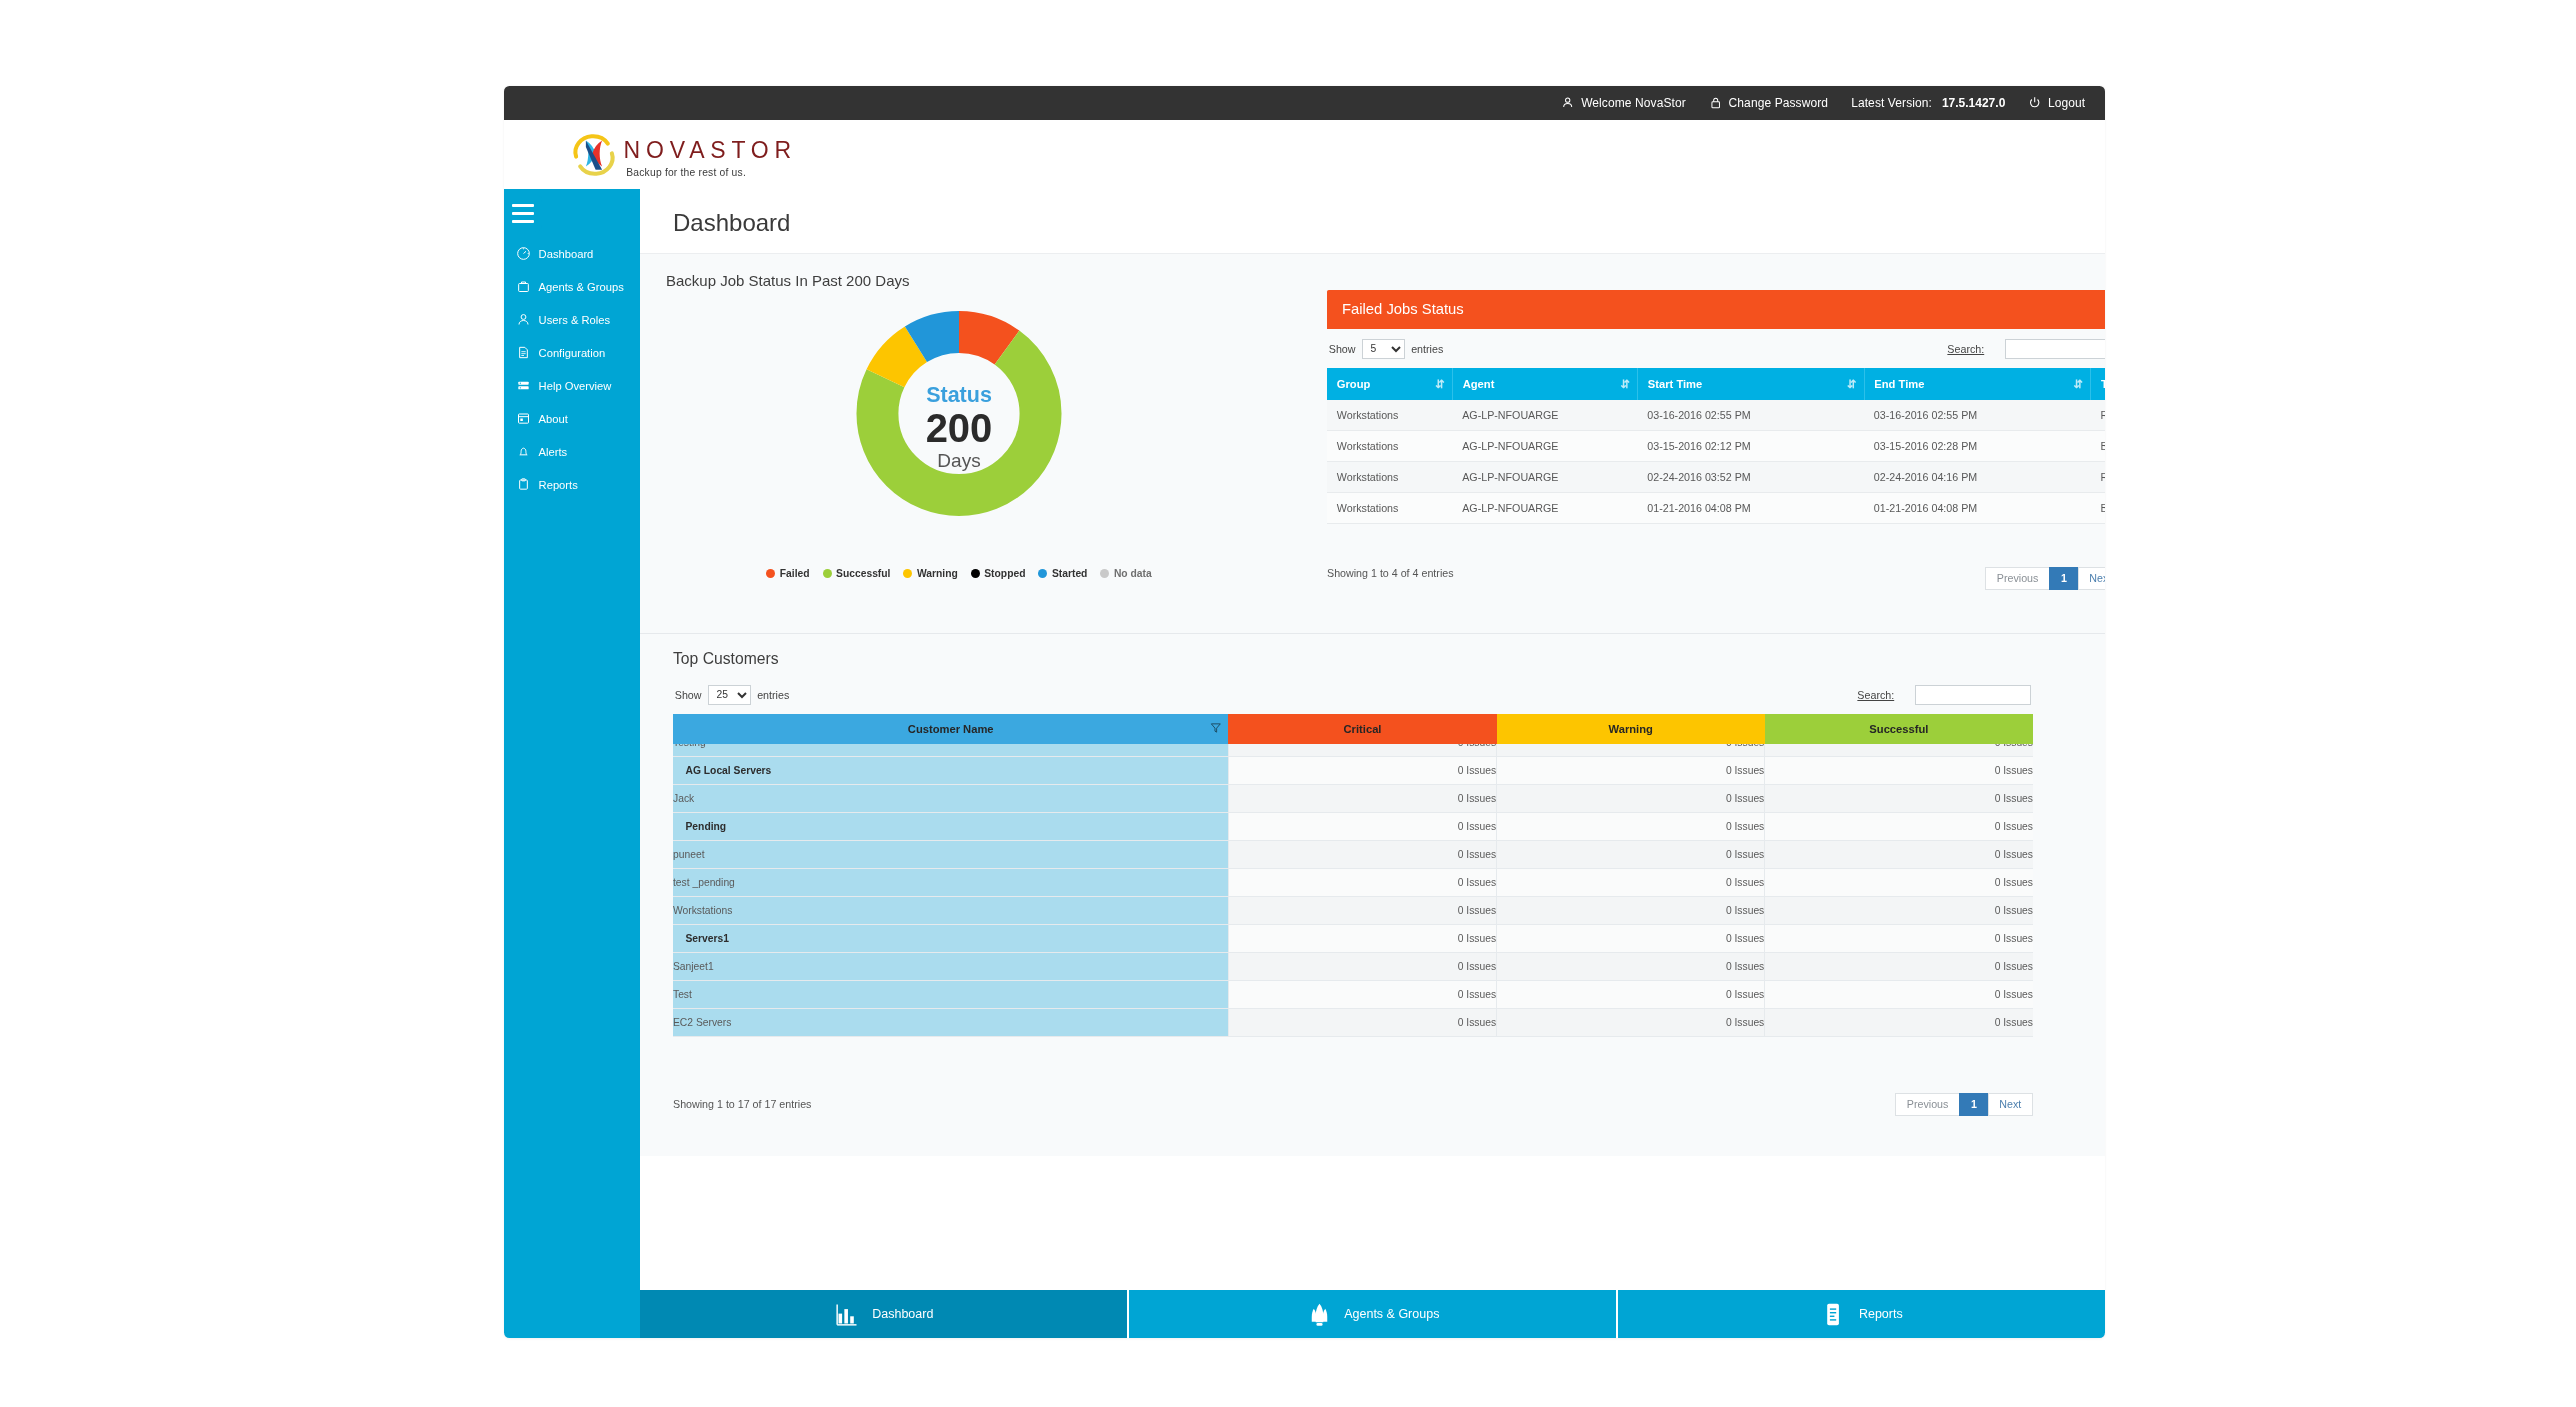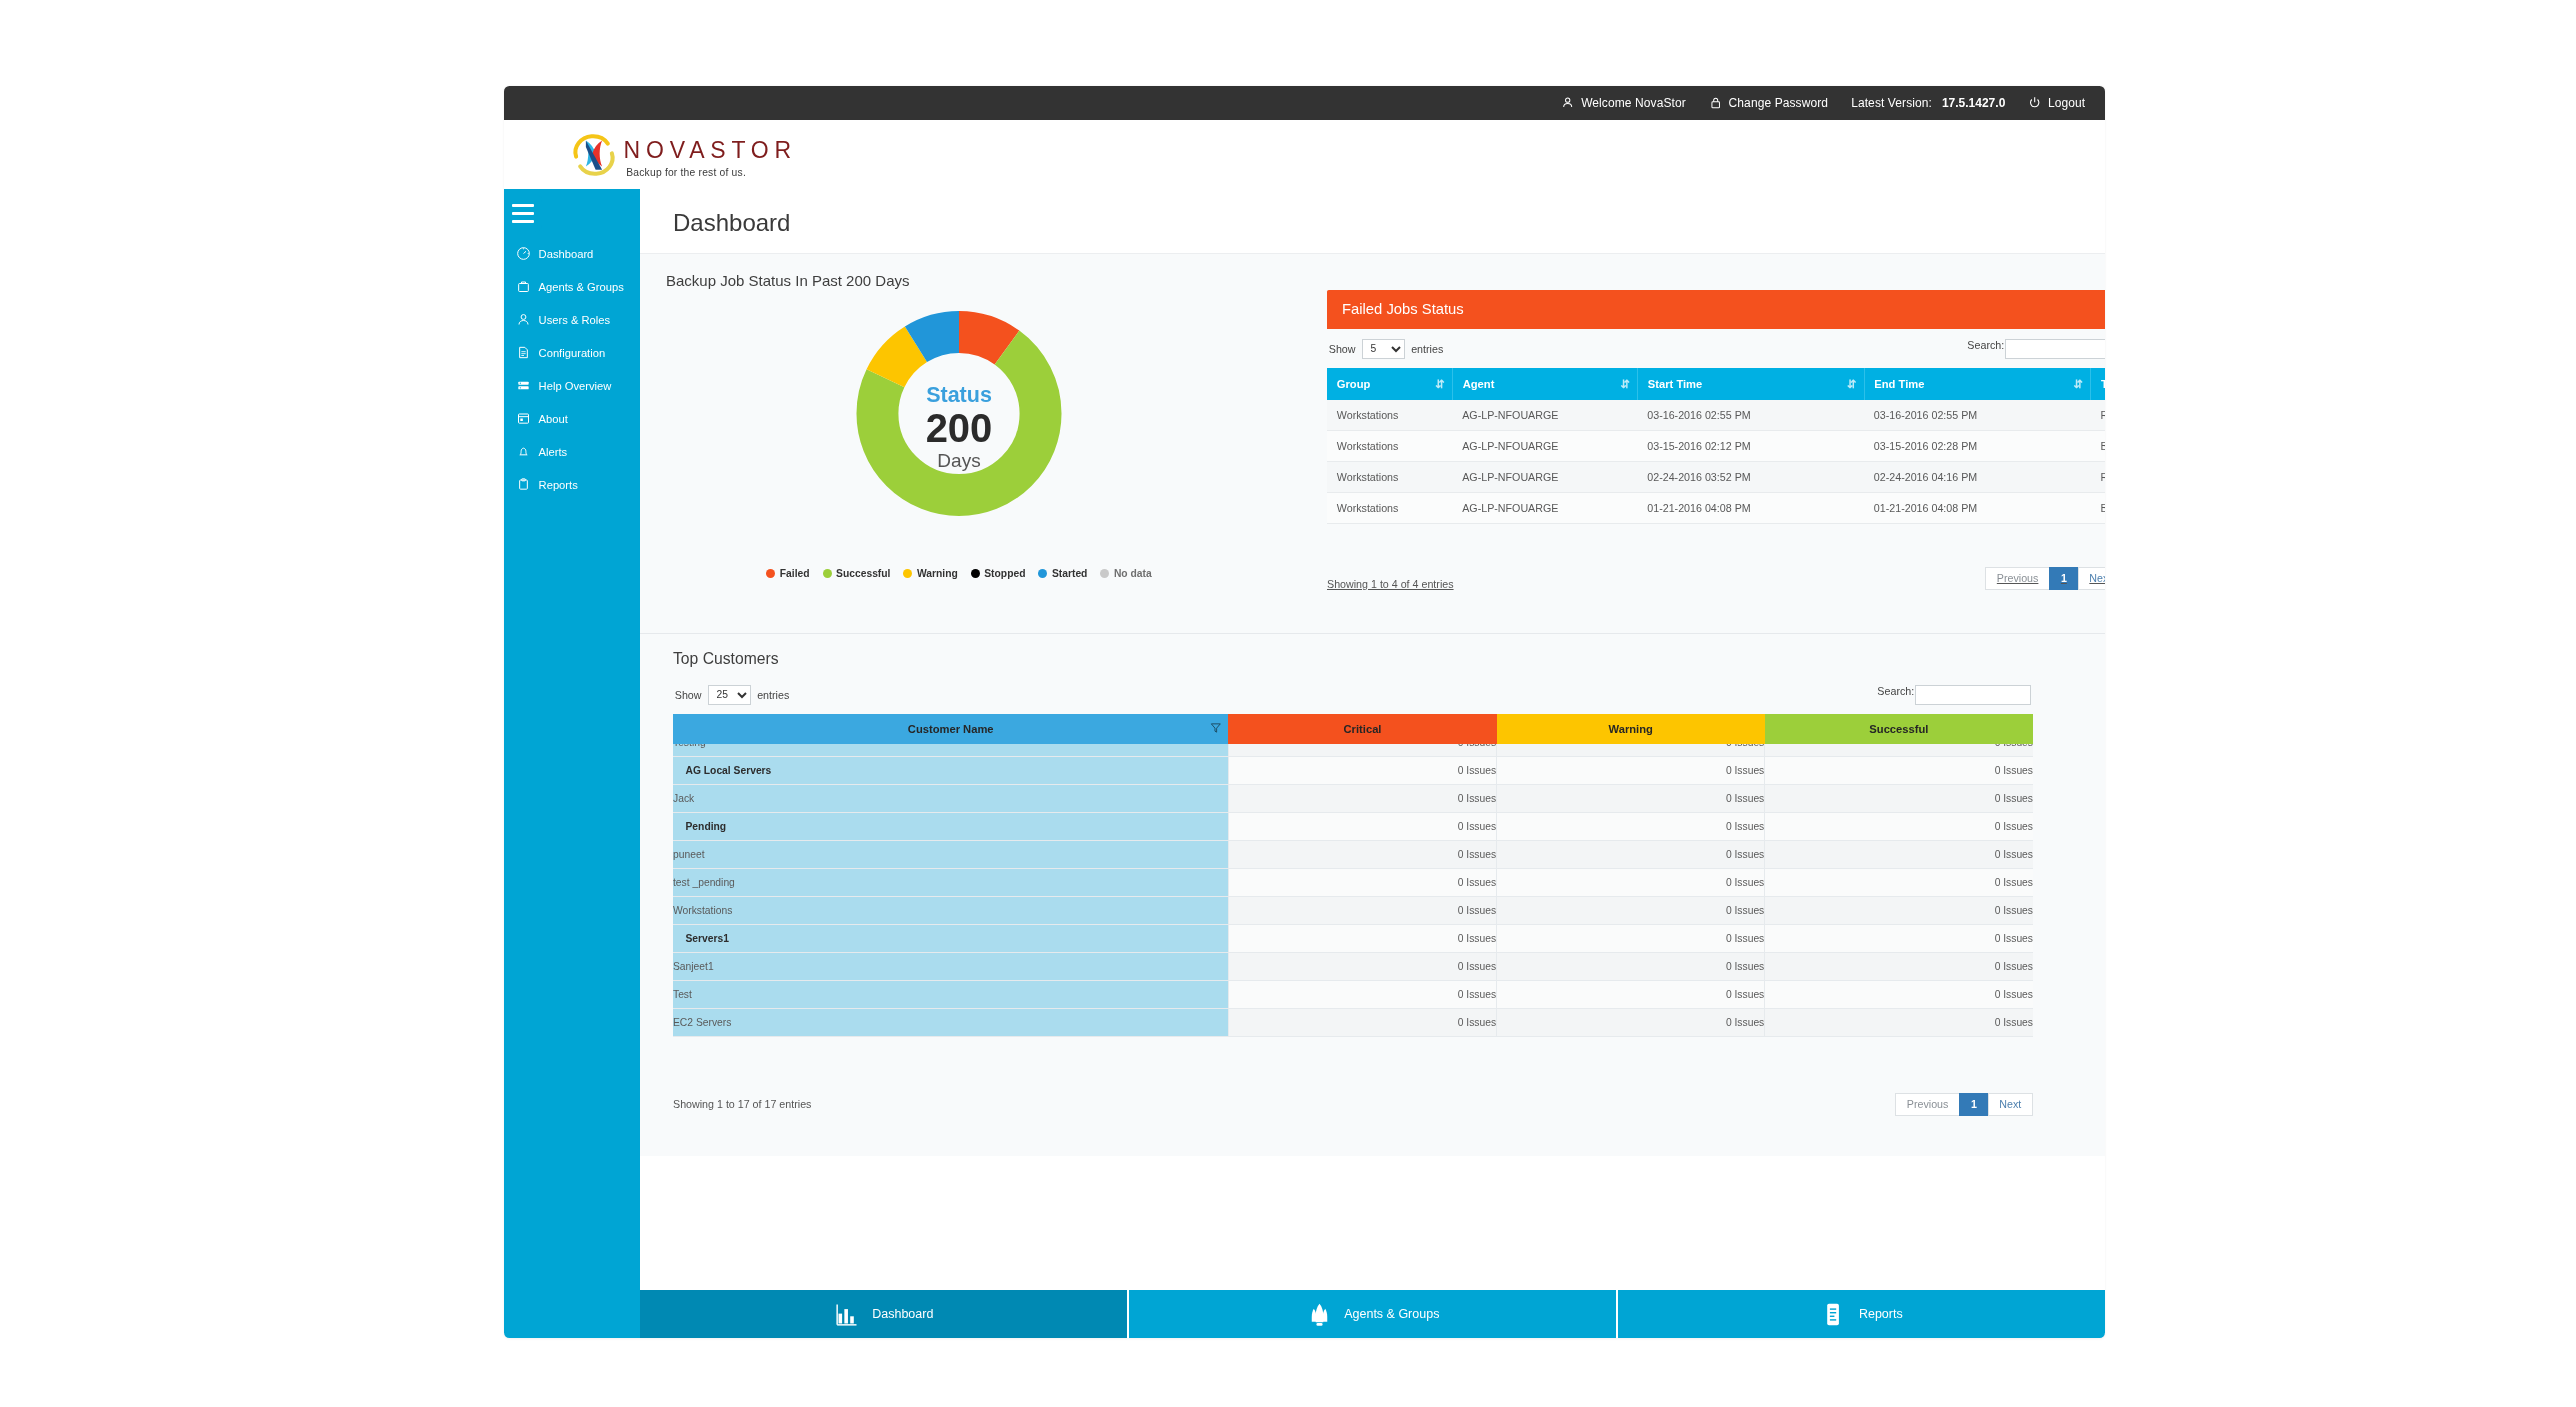--- a/index.html
+++ b/index.html
@@ -93,39 +93,39 @@
   
   .fj-card { position: absolute; left: 687px; top: 36px; width: 796px; }
   .fj-head {
     background: #f4511e; color: #ffffff; font-size: 14.8px;
     padding: 11.6px 15px; border-radius: 1.8px 1.8px 0 0;
   }
   .dt-controls { display: flex; align-items: center; justify-content: space-between; padding: 9.8px 1.8px 9px 1.8px; font-size: 10.7px; color: #444; }
   .dt-show { display: flex; align-items: center; gap: 6.3px; }
   .dt-select { width: 43px; height: 19.7px; font-size: 10.3px; border: 0.9px solid #ccd2d6; background: #fff; color: #333;
                font-family: "Liberation Sans", sans-serif; padding-left: 3.6px; }
-  .dt-search { display: flex; gap: 1px; }
+  .dt-search { display: flex; align-items: center; gap: 21px; text-decoration: underline; }
   .dt-input { width: 116px; height: 20.6px; border: 0.9px solid #ccd2d6; background: #fff; }
 
   table.dt { width: 100%; border-collapse: collapse; font-size: 10.7px; }
   table.dt thead th {
     background: #00b0e3; color: #ffffff; text-align: left;
     font-size: 11.2px; padding: 9.8px 9.8px; font-weight: bold;
     border-right: 0.9px solid #2cc0ea; position: relative; white-space: nowrap;
   }
   table.dt thead th .sorter { position: absolute; right: 7.2px; top: 50%; transform: translateY(-50%); opacity: .75; }
   table.dt tbody td {
     padding: 9px 9.8px; color: #585858; border-bottom: 0.9px solid #e8ebed;
     background: #f5f7f8; white-space: nowrap;
   }
   table.dt tbody tr:nth-child(even) td { background: #fbfcfc; }
   .fj-table-clip { overflow: hidden; width: 796px; }
   .fj-table-clip table.dt { width: 841px; }
 
-  .dt-foot { display: flex; align-items: flex-end; justify-content: space-between; padding-top: 12.5px; font-size: 10.7px; color: #555; text-decoration: underline; }
+  .dt-foot { display: flex; align-items: flex-start; justify-content: space-between; padding-top: 12.5px; font-size: 10.7px; color: #555; }
   .pager { display: flex; }
   .pager div {
     border: 0.9px solid #dde1e4; padding: 4.5px 10.7px; font-size: 10.7px; color: #4c7fae;
     background: #fff; cursor: pointer; margin-left: -0.9px;
   }
   .pager div.active { background: #337ab7; border-color: #337ab7; color: #fff; font-weight: bold; }
   .pager div.mute { color: #8a9096; }
 
   
   .panel2 { position: relative; background: #f8fafb; padding: 16px 33px 0 33px; height: 522px; }

